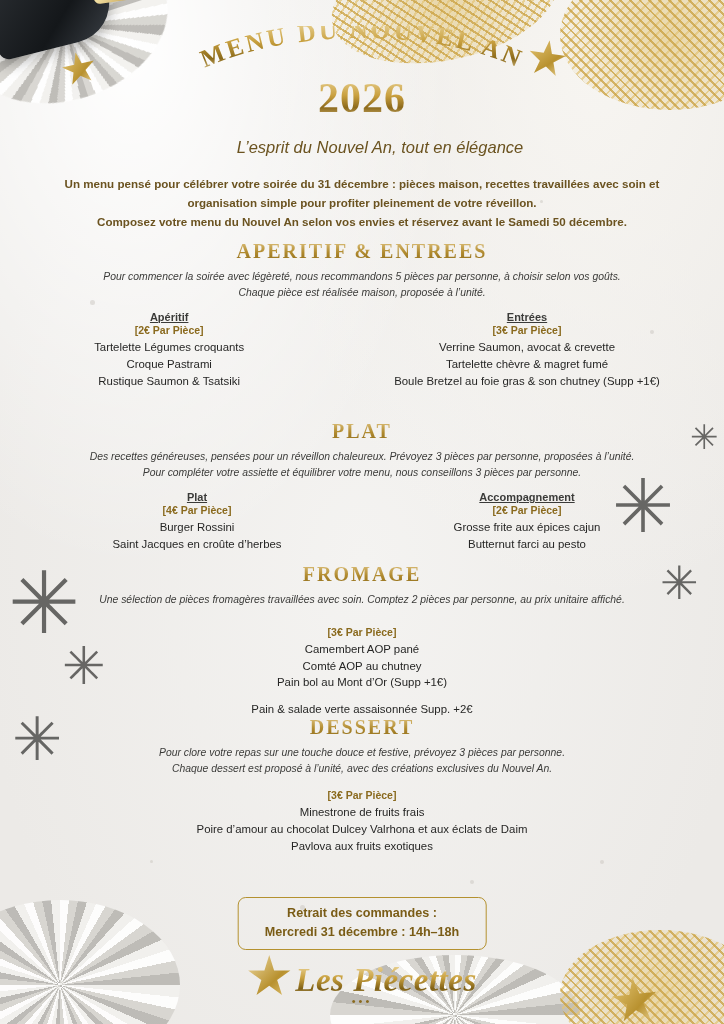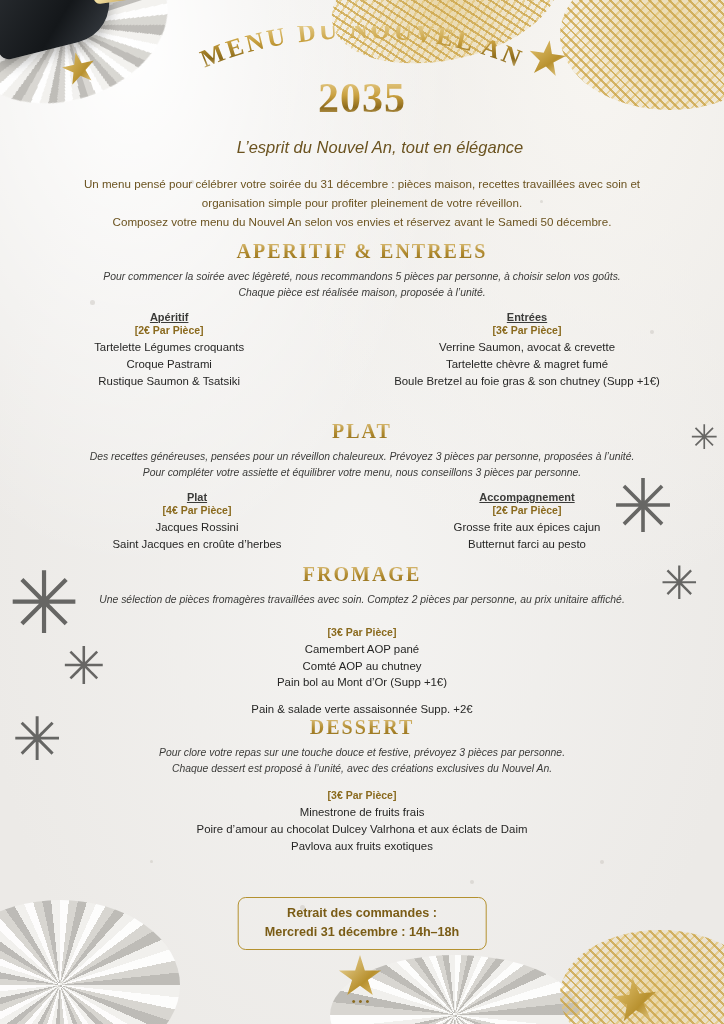--- a/index.html
+++ b/index.html
@@ -70,21 +70,21 @@
     letter-spacing:1px;
     background:linear-gradient(180deg,#f0dca6 0%,#c9a03f 45%,#8d6a1c 70%,#e4cd92 100%);
     -webkit-background-clip:text;background-clip:text;color:transparent;
   }
   .subtitle{
     position:absolute;left:0;right:0;top:138px;text-align:center;
     font-size:16.5px;color:#6b5320;font-style:italic;padding-left:36px;
   }
   .intro{
     position:absolute;left:24px;right:24px;top:175px;text-align:center;
-    font-size:11.6px;font-weight:normal;color:#6b5320;line-height:1.62;
+    font-size:11.6px;font-weight:bold;color:#6b5320;line-height:1.62;
   }
   .section{position:absolute;left:24px;right:24px;text-align:center;}
   .sec-title{
     font-family:"Liberation Serif", serif;font-weight:bold;letter-spacing:2px;
     font-size:20px;color:#a9812c;margin-bottom:6px;
     background:linear-gradient(180deg,#e3c887 0%,#b08a2e 55%,#8b6a1b 100%);
     -webkit-background-clip:text;background-clip:text;color:transparent;
   }
   .sec-note{
     font-size:10.4px;font-style:italic;color:#3b3b39;line-height:1.55;
@@ -168,21 +168,21 @@
           <stop offset="45%" stop-color="#c8a03e"></stop>
           <stop offset="75%" stop-color="#8b6a1b"></stop>
           <stop offset="100%" stop-color="#e6d099"></stop>
         </linearGradient>
       </defs>
       <text font-family="Liberation Serif, serif" font-size="25" font-weight="bold" letter-spacing="3" fill="url(#goldgrad)">
         <textPath href="#arcpath" startOffset="50%" text-anchor="middle">MENU DU NOUVEL AN</textPath>
       </text>
     </svg>
   </div>
-  <div class="year">2035</div>
+  <div class="year">2026</div>
   <div class="subtitle">L’esprit du Nouvel An, tout en élégance</div>
 
   <div class="intro">
     <div>Un menu pensé pour célébrer votre soirée du 31 décembre : pièces maison, recettes travaillées avec soin et</div>
     <div>organisation simple pour profiter pleinement de votre réveillon.</div>
     <div>Composez votre menu du Nouvel An selon vos envies  et réservez avant le Samedi 50 décembre.</div>
   </div>
 
   <div class="section" style="top:240px">
     <div class="sec-title">APERITIF &amp; ENTREES</div>
@@ -211,21 +211,21 @@
   <div class="section" style="top:420px">
     <div class="sec-title">PLAT</div>
     <div class="sec-note">
       <div>Des recettes généreuses, pensées pour un réveillon chaleureux.  Prévoyez 3 pièces par personne, proposées à l’unité.</div>
       <div>Pour compléter votre assiette et équilibrer votre menu, nous conseillons 3 pièces par personne.</div>
     </div>
     <div class="cols">
       <div class="col">
         <div class="col-head">Plat</div>
         <div class="price">[4€ Par Pièce]</div>
-        <div class="item">Jacques Rossini</div>
+        <div class="item">Burger Rossini</div>
         <div class="item">Saint Jacques en croûte d’herbes</div>
       </div>
       <div class="col">
         <div class="col-head">Accompagnement</div>
         <div class="price">[2€ Par Pièce]</div>
         <div class="item">Grosse frite aux épices cajun</div>
         <div class="item">Butternut farci au pesto</div>
       </div>
     </div>
   </div>
@@ -258,18 +258,18 @@
     </div>
   </div>
 
   <div class="pickup" style="top:897px">
     <div>Retrait des commandes :</div>
     <div>Mercredi 31 décembre : 14h–18h</div>
   </div>
 
   <div class="brand" style="top:955px">
     <div>
-      <span class="brand-star"></span>
+      <span class="brand-star"></span><span class="brand-name">Les Piécettes</span>
     </div>
     <div class="brand-dots">•••</div>
   </div>
 
 </div>
 
 </body></html>

